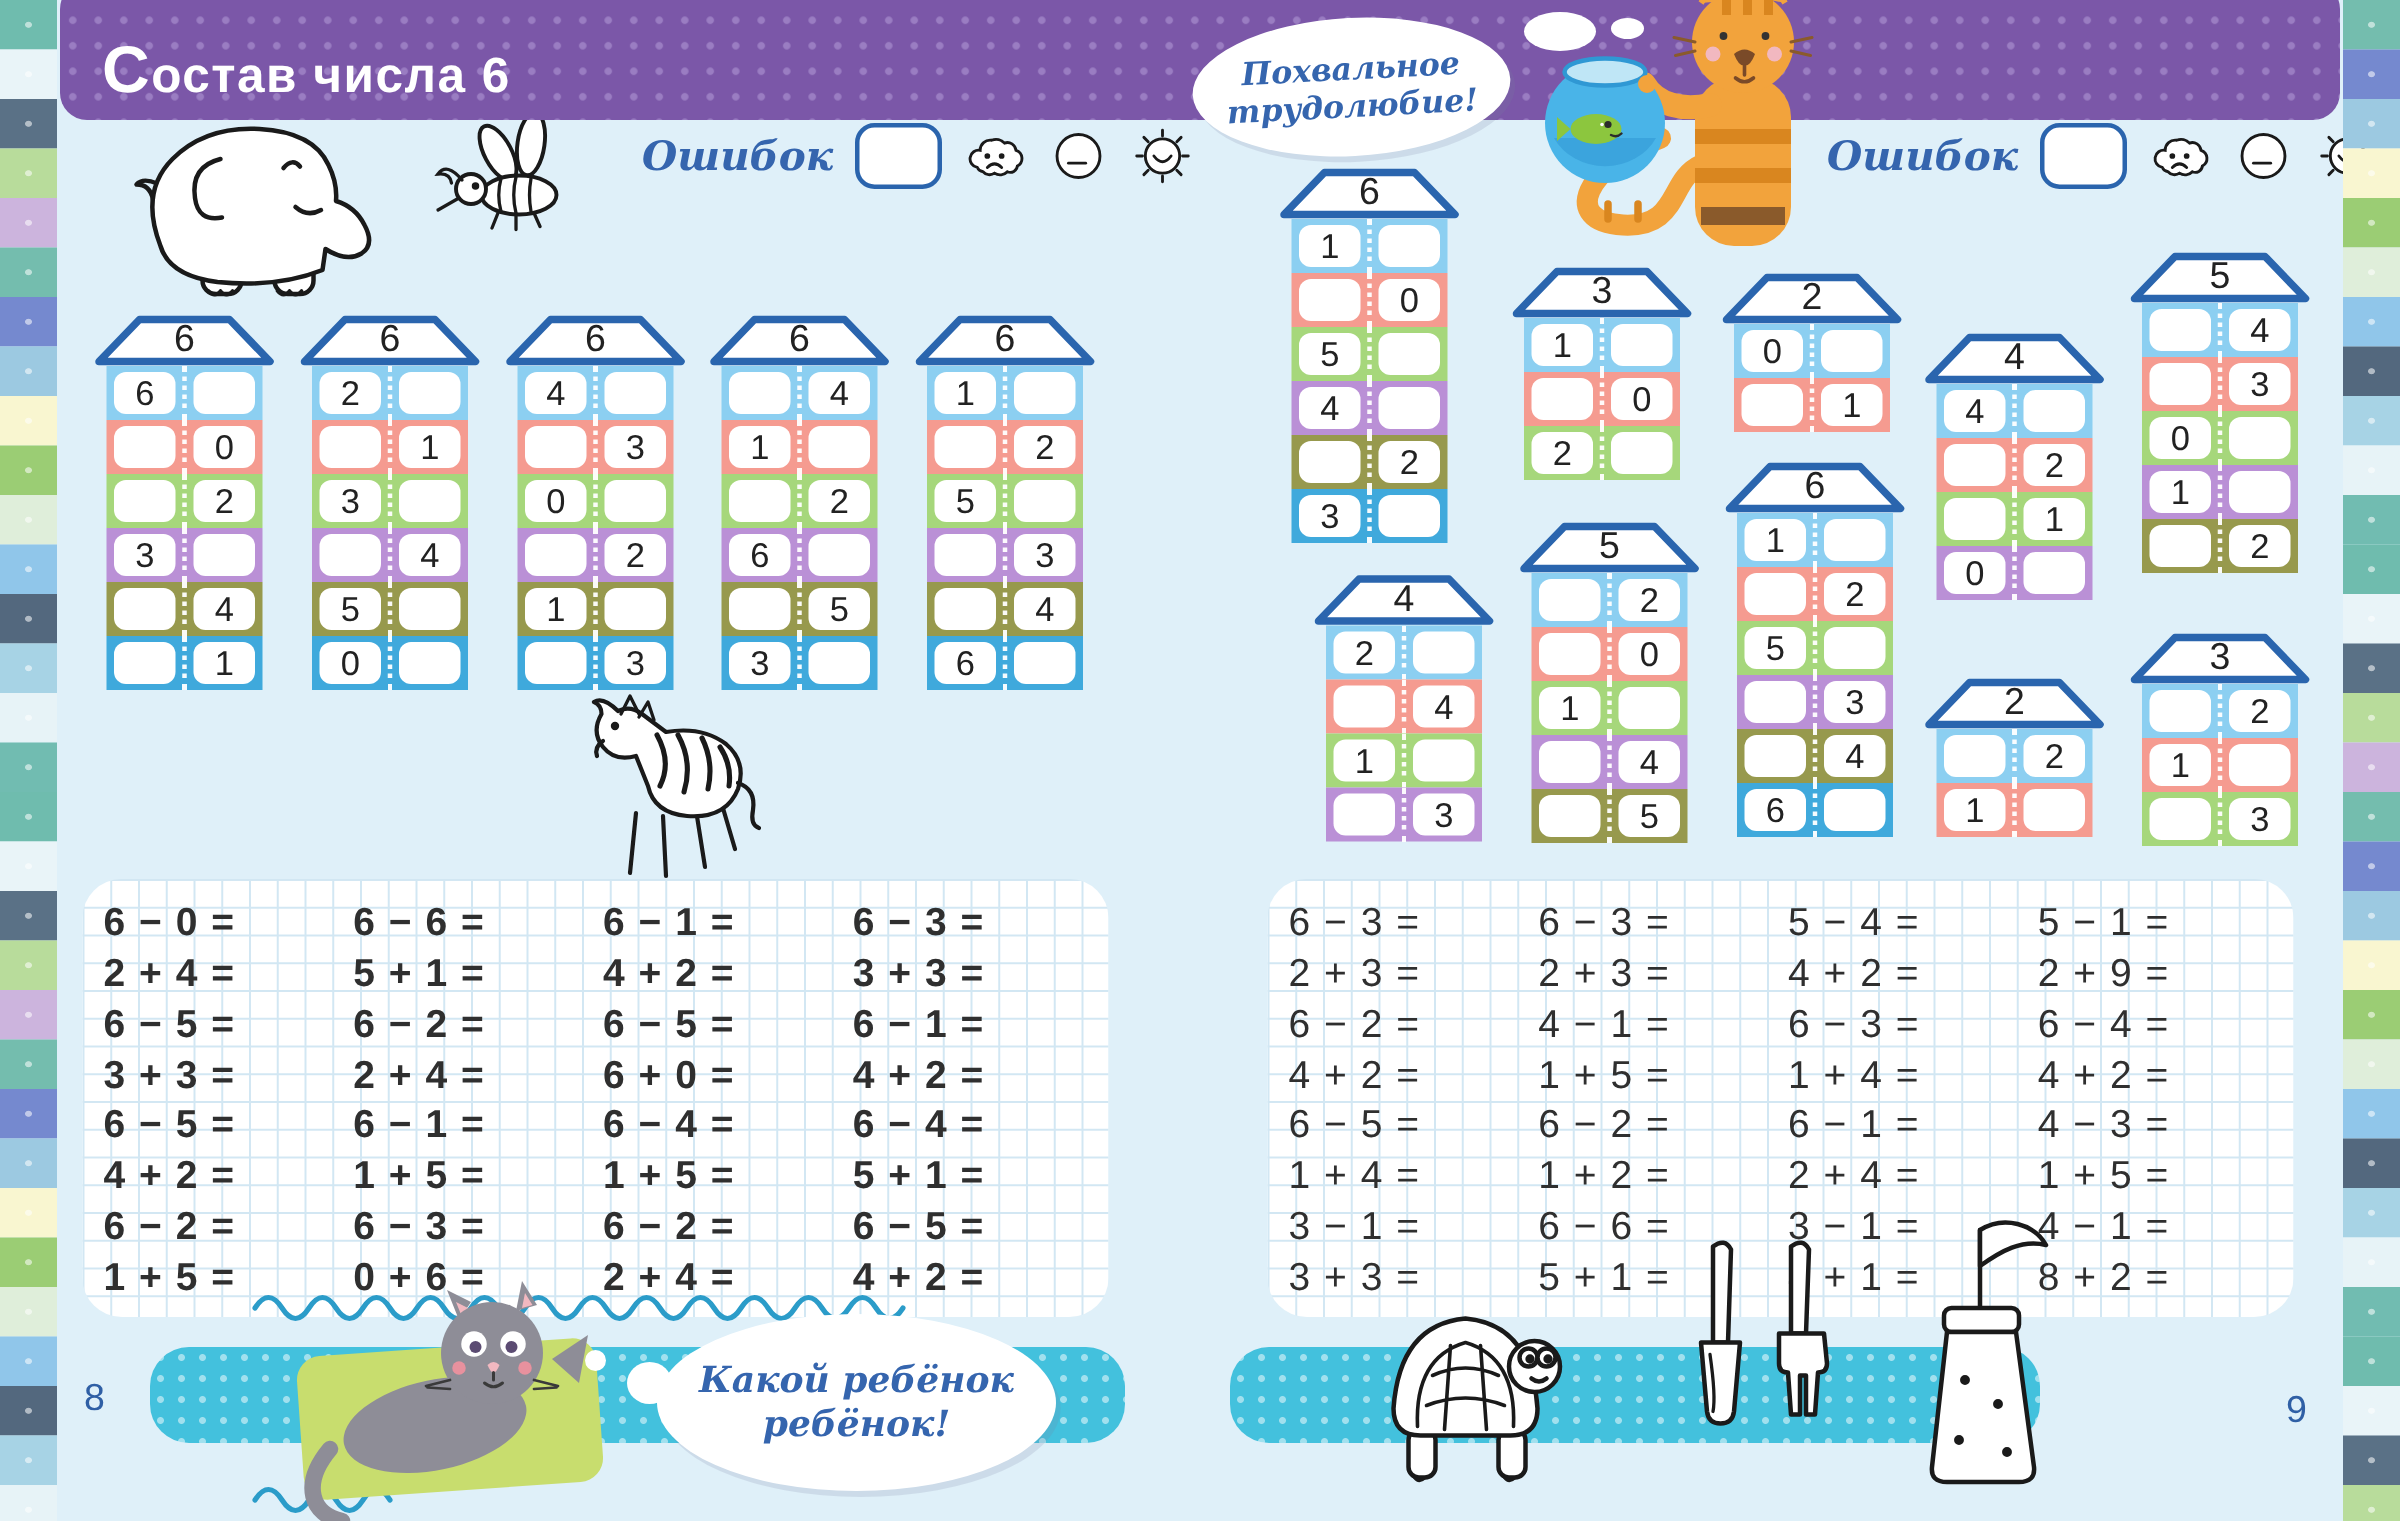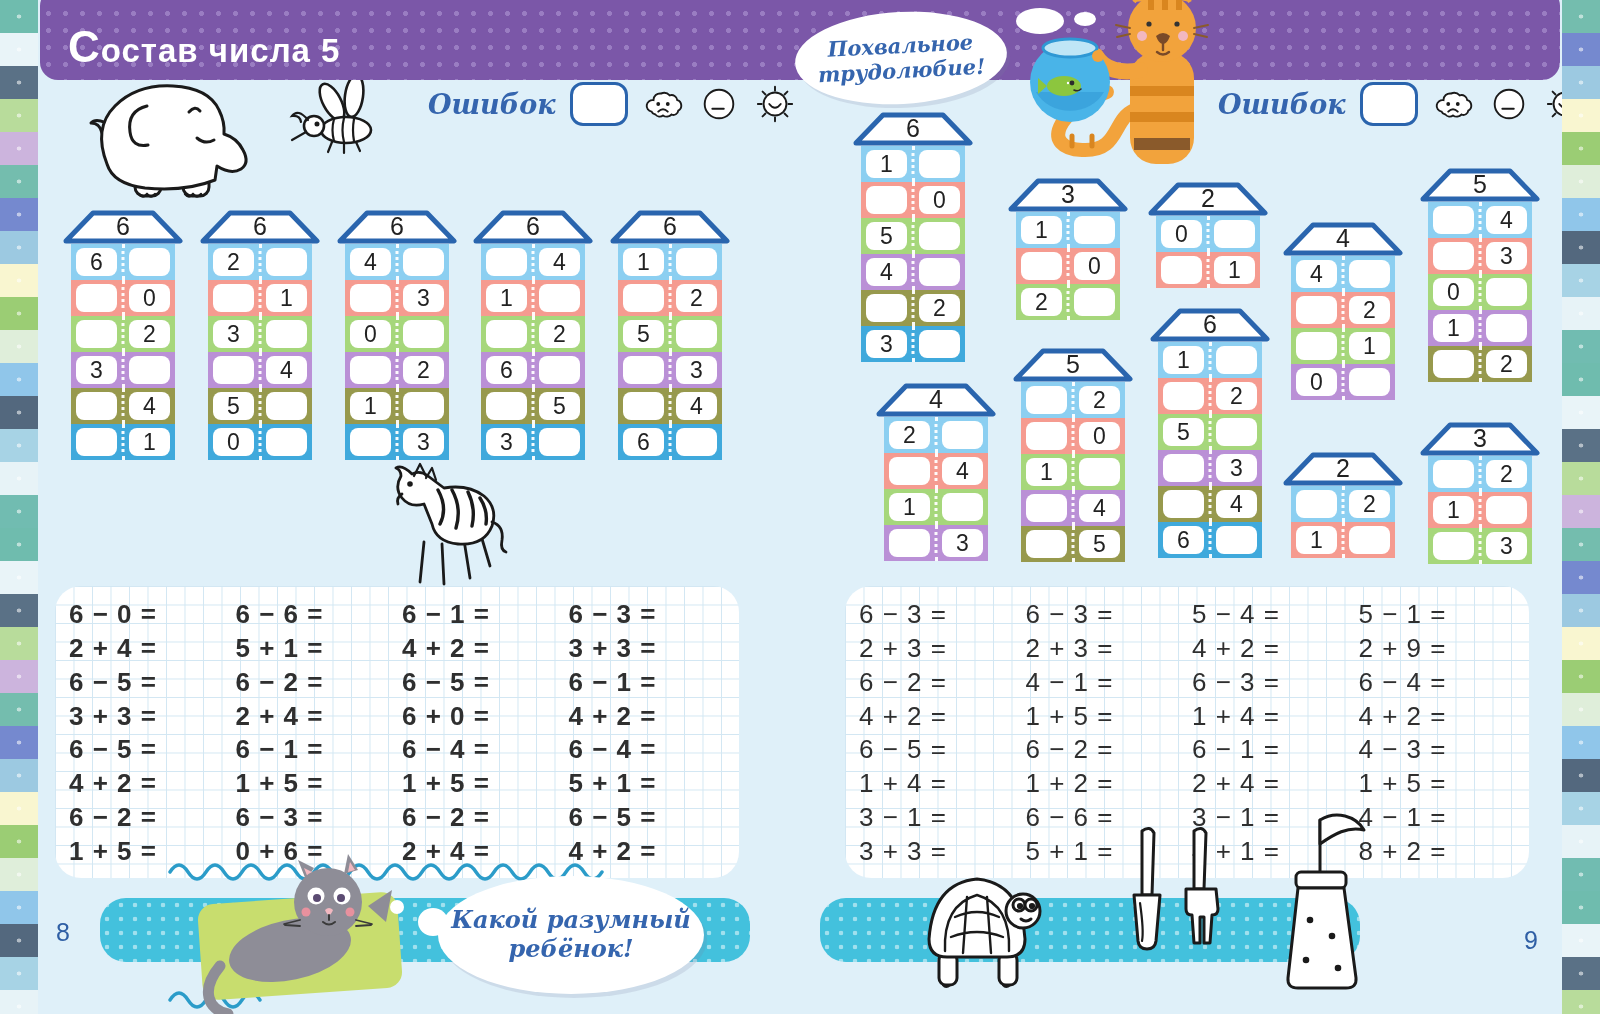--- a/index.html
+++ b/index.html
@@ -140,21 +140,21 @@
     <div class="stripe" style="background: radial-gradient(rgba(255, 255, 255, 0.55) 2px, transparent 2.6px) rgb(167, 211, 229);"></div>
     <div class="stripe" style="background: radial-gradient(rgba(255, 255, 255, 0.55) 2px, transparent 2.6px) rgb(231, 243, 247);"></div>
     <div class="stripe" style="background: radial-gradient(rgba(255, 255, 255, 0.55) 2px, transparent 2.6px) rgb(113, 188, 177);"></div>
     <div class="stripe" style="background: radial-gradient(rgba(255, 255, 255, 0.55) 2px, transparent 2.6px) rgb(111, 188, 174);"></div>
     <div class="stripe" style="background: radial-gradient(rgba(255, 255, 255, 0.55) 2px, transparent 2.6px) rgb(233, 244, 248);"></div>
     <div class="stripe" style="background: radial-gradient(rgba(255, 255, 255, 0.55) 2px, transparent 2.6px) rgb(90, 113, 134);"></div>
     <div class="stripe" style="background: radial-gradient(rgba(255, 255, 255, 0.55) 2px, transparent 2.6px) rgb(184, 220, 155);"></div>
   </div>
 
 <div id="header">
-  <div id="title">Состав числа 5</div>
+  <div id="title">Состав числа 6</div>
 </div>
 
 <div class="errbox" style="left:428px;top:82px;">
   <span class="errlabel">Ошибок</span>
   <span class="errfield"></span>
   <svg class="face" viewBox="0 0 44 44">
     <g fill="#fff" stroke="#1a1a1a" stroke-width="2" stroke-linecap="round">
       <path d="M10,30 a6,6 0 1,1 2,-12 a7,7 0 0,1 8,-7 a8,8 0 0,1 9,2 a6,6 0 0,1 8,5 a6,6 0 0,1 1,11 a5,5 0 0,1 -7,4 a7,7 0 0,1 -9,1 a6,6 0 0,1 -8,-1 a5,5 0 0,1 -4,-3 z"></path>
       <circle cx="17" cy="22" r="1" fill="#1a1a1a"></circle>
         <circle cx="27" cy="22" r="1" fill="#1a1a1a"></circle>
@@ -372,21 +372,21 @@
     <circle cx="250" cy="62" r="4.5" fill="#e8919e"></circle>
   <path d="M225,60 q4,-4 8,0 q-2,5 -4,5 q-2,0 -4,-5 z" fill="#f2b8c0"></path>
   <path d="M229,65 v5 M223,72 q6,5 12,0" fill="none" stroke="#3a3a3a" stroke-width="2" stroke-linecap="round"></path>
   <path d="M200,70 l-16,4 M200,76 l-15,-1 M256,70 l16,4 M256,76 l15,-1" stroke="#3a3a3a" stroke-width="1.8" stroke-linecap="round"></path>
 </svg>
 
 <div class="thought" style="left:390px;top:900px;width:14px;height:14px;"></div>
 <div class="thought" style="left:418px;top:908px;width:30px;height:28px;"></div>
 
 <div class="bubble" id="bubble-smart">
-  <span>Какой разумный</span>
+  <span>Какой ребёнок</span>
   <span>ребёнок!</span>
 </div>
 
 <svg class="art" style="left:915px;top:855px;z-index:3;" width="140" height="150" viewBox="0 0 140 150">
   <g fill="#fff" stroke="#1a1a1a" stroke-width="3" stroke-linecap="round" stroke-linejoin="round">
     <rect x="24" y="98" width="18" height="32" rx="7"></rect>
     <rect x="84" y="98" width="18" height="32" rx="7"></rect>
     <path d="M14,84 Q18,28 62,24 Q106,28 110,84 Q110,102 92,102 L32,102 Q14,102 14,84 Z"></path>
     <path d="M30,96 Q28,50 62,40 Q96,50 94,96 M40,62 Q62,52 84,62 M36,82 Q62,72 88,82 M52,42 l-4,56 M72,42 l4,56" fill="none" stroke-width="2.4"></path>
     <circle cx="108" cy="56" r="17"></circle>

